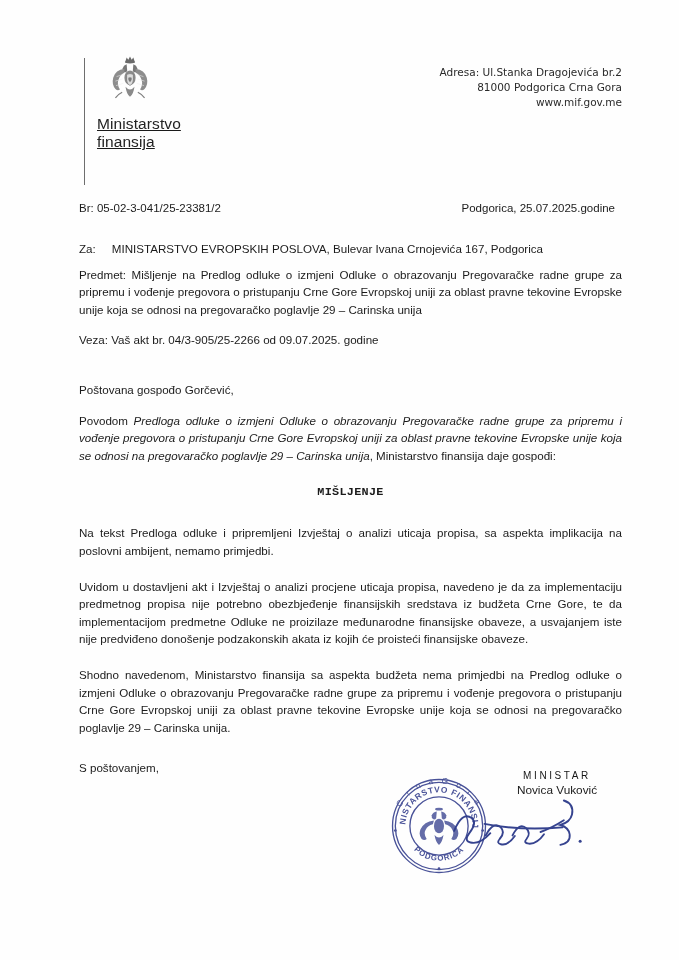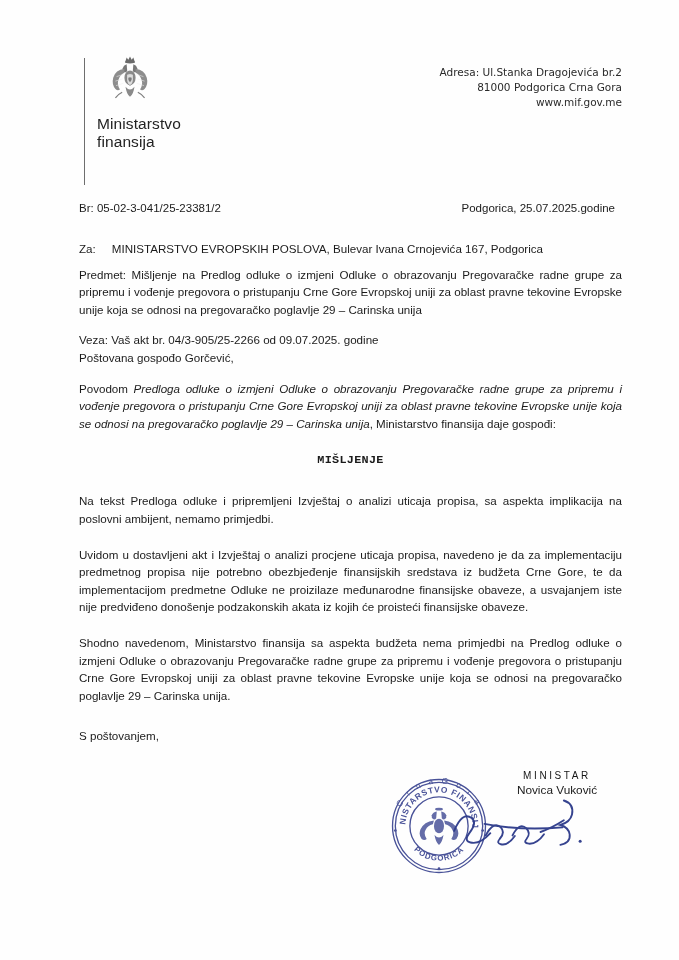--- a/index.html
+++ b/index.html
@@ -33,20 +33,21 @@
     top: 58px;
     width: 1px;
     height: 127px;
     background: #6e6e6e;
   }
   .lh-brand {
     position: absolute;
     left: 97px;
     top: 52px;
     width: 200px;
+    text-decoration: underline;
   }
   .coat {
     display: block;
     width: 56px;
     height: 56px;
     margin-left: 5px;
   }
   .lh-name {
     margin-top: 7px;
     font-size: 15.5px;
@@ -222,21 +223,21 @@
 
 
     <p>
       <span class="b">Predmet:</span><span> Mišljenje na Predlog odluke o izmjeni Odluke o obrazovanju Pregovaračke radne grupe za pripremu i vođenje pregovora o pristupanju Crne Gore Evropskoj uniji za oblast pravne tekovine Evropske unije koja se odnosi na pregovaračko poglavlje 29 – Carinska unija</span>
     </p>
 
     <p class="veza">
       <span class="b">Veza:</span><span> Vaš akt br. 04/3-905/25-2266 od 09.07.2025. godine</span>
     </p>
 
-    <p class="salute" style="">Poštovana gospođo Gorčević,</p>
+    <p class="salute" style="margin-top:32px">Poštovana gospođo Gorčević,</p>
 
     <p class="gap-lg">
       <span>Povodom </span><span class="i">Predloga odluke o izmjeni Odluke o obrazovanju Pregovaračke radne grupe za pripremu i vođenje pregovora o pristupanju Crne Gore Evropskoj uniji za oblast pravne tekovine Evropske unije koja se odnosi na pregovaračko poglavlje 29 – Carinska unija</span><span>, Ministarstvo finansija daje gospođi:</span>
     </p>
 
     <p class="heading">MIŠLJENJE</p>
 
     <p class="gap-md">Na tekst Predloga odluke i pripremljeni Izvještaj o analizi uticaja propisa, sa aspekta implikacija na poslovni ambijent, nemamo primjedbi.</p>
     <p class="gap-md">Uvidom u dostavljeni akt i Izvještaj o analizi procjene uticaja propisa, navedeno je da za implementaciju predmetnog propisa nije potrebno obezbjeđenje finansijskih sredstava iz budžeta Crne Gore, te da implementacijom predmetne Odluke ne proizilaze međunarodne finansijske obaveze, a usvajanjem iste nije predviđeno donošenje podzakonskih akata iz kojih će proisteći finansijske obaveze.</p>
     <p class="gap-md">Shodno navedenom, Ministarstvo finansija sa aspekta budžeta nema primjedbi na Predlog odluke o izmjeni Odluke o obrazovanju Pregovaračke radne grupe za pripremu i vođenje pregovora o pristupanju Crne Gore Evropskoj uniji za oblast pravne tekovine Evropske unije koja se odnosi na pregovaračko poglavlje 29 – Carinska unija.</p>

